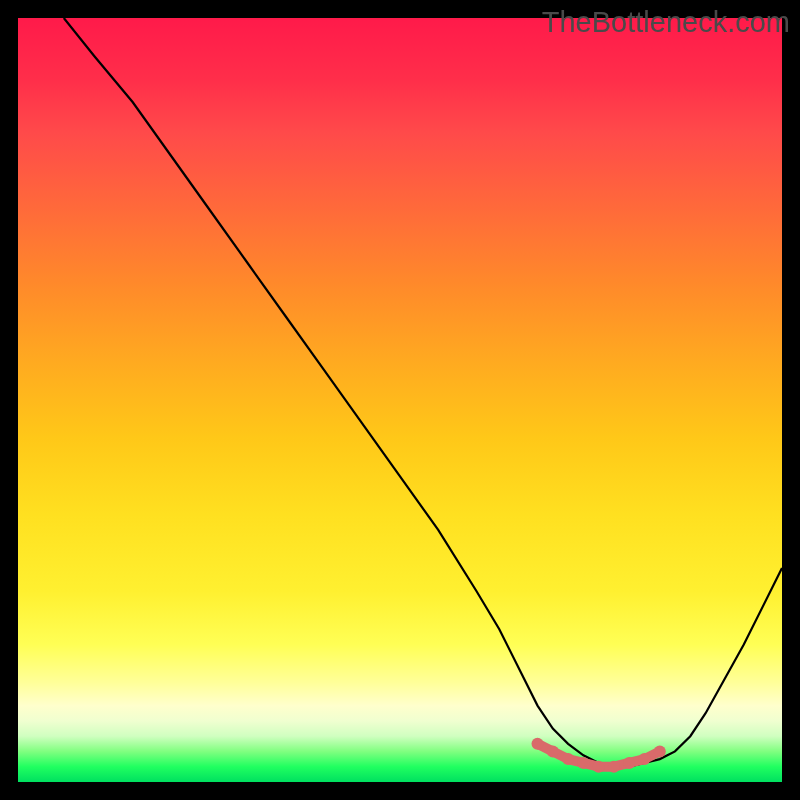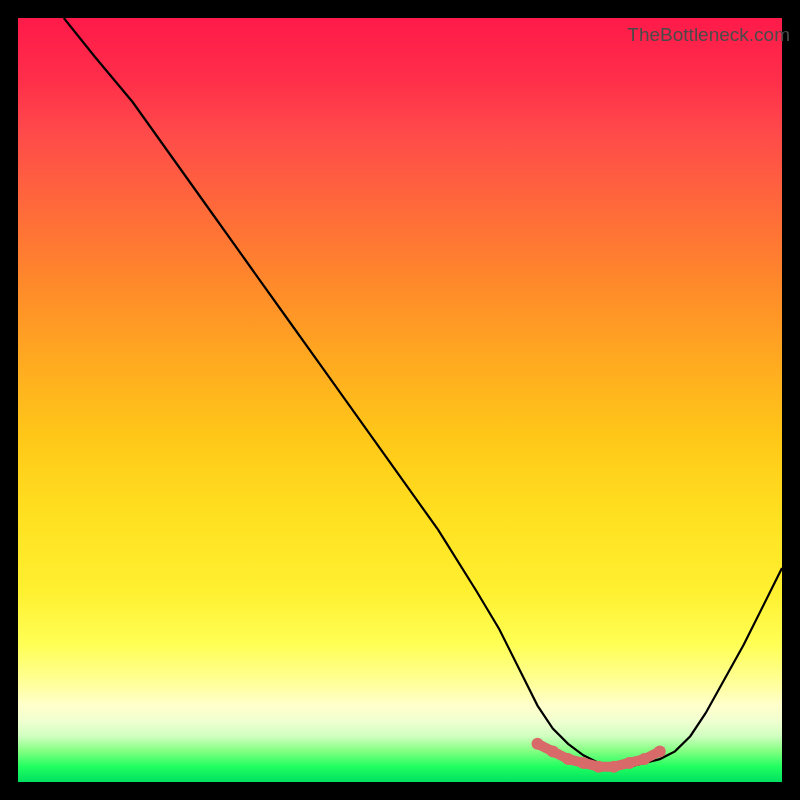--- a/index.html
+++ b/index.html
@@ -1,22 +1,22 @@
 <!DOCTYPE html>
 <html><head>
 <meta charset="utf-8">
 <style>
   * { margin: 0; padding: 0; box-sizing: border-box; }
   body { width: 800px; height: 800px; background: #000; position: relative; overflow: hidden; font-family: Arial, sans-serif; }
   .watermark {
     position: absolute;
-    top: 24px;
+    top: 6px;
     right: 10px;
     color: #4a4a4a;
-    font-size: 19px;
+    font-size: 29px;
     font-weight: 500;
     z-index: 10;
   }
   .plot-area {
     position: absolute;
     left: 18px;
     top: 18px;
     width: 764px;
     height: 764px;
     overflow: hidden;

